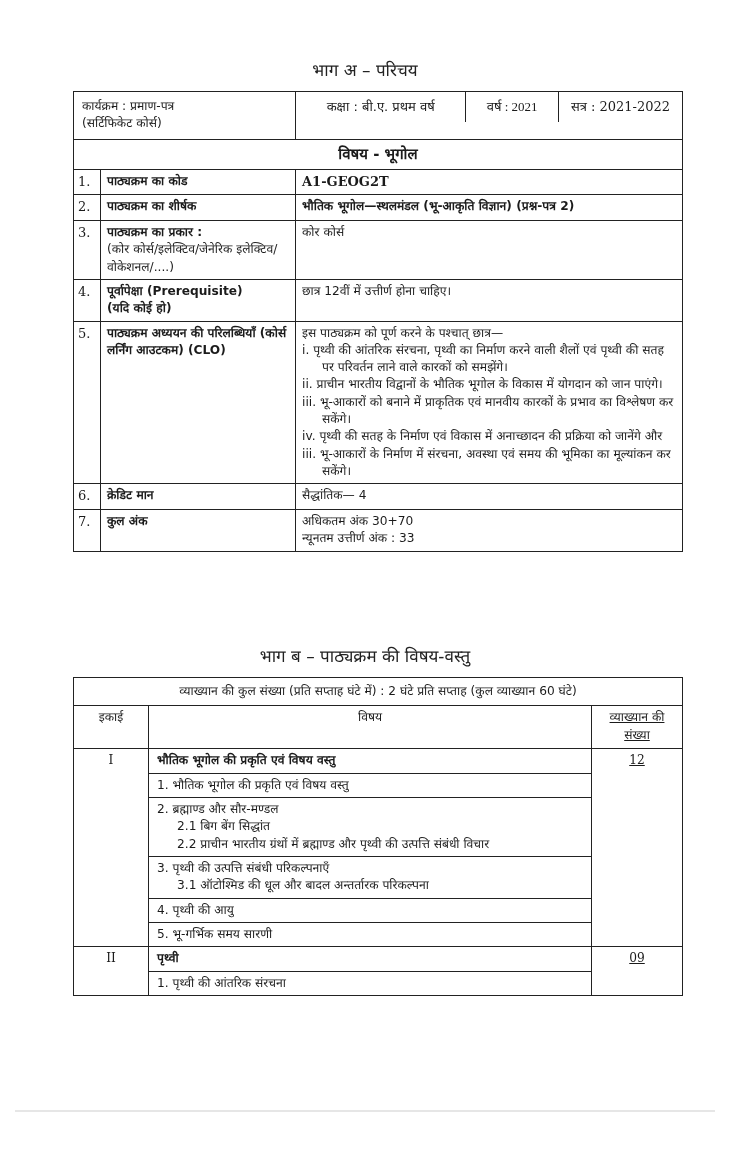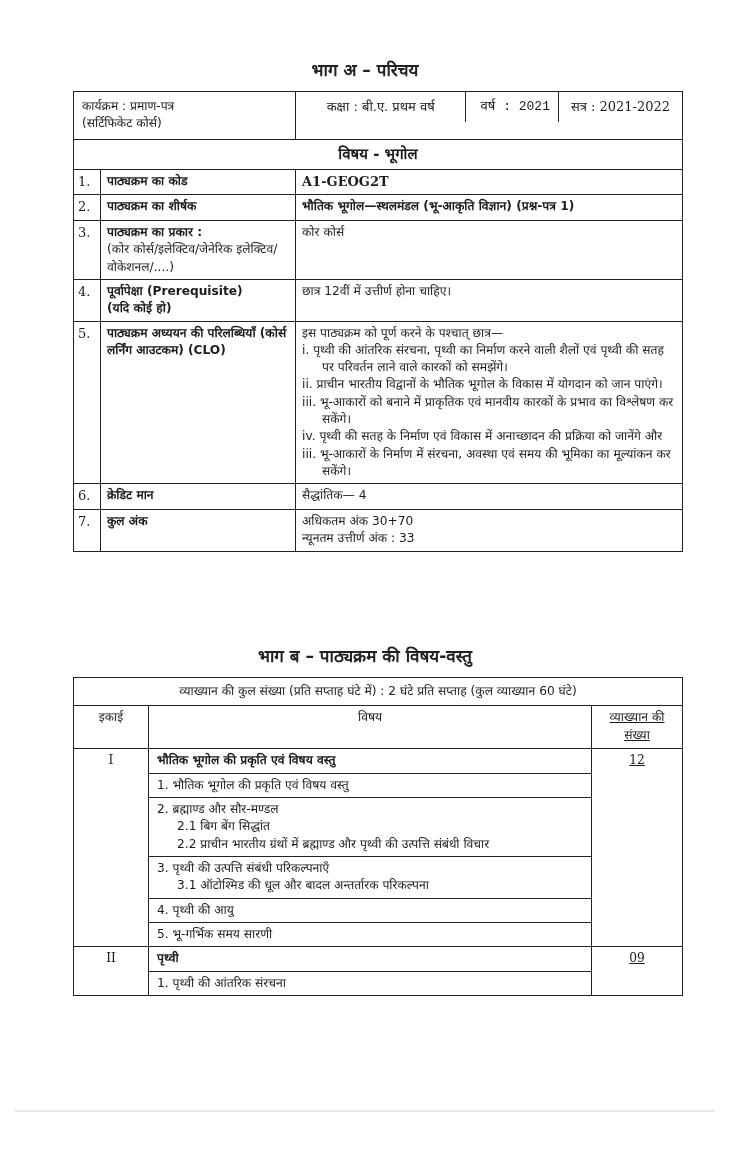--- a/index.html
+++ b/index.html
@@ -3,21 +3,21 @@
 <meta charset="utf-8">
 <style>
   html, body { margin:0; padding:0; }
   body {
     width:730px; height:1155px; background:#ffffff; position:relative; overflow:hidden;
     font-family:"DejaVu Serif", "Liberation Serif", serif; color:#1a1a1a;
   }
   .page-shade { position:absolute; left:15px; top:1110px; width:700px; height:2px; background:#e6e6e6; }
   .heading {
     position:absolute; left:0; width:730px; text-align:center;
-    font-family:"DejaVu Sans", sans-serif; font-size:17px; font-weight:bold; color:#222;
+    font-family:"DejaVu Sans", sans-serif; font-size:17px; font-weight:normal; color:#222;
   }
   #h1 { top:58px; }
   #h2 { top:644px; }
   table { border-collapse:collapse; position:absolute; font-family:"DejaVu Sans", sans-serif; font-size:12.2px; color:#1b1b1b; }
   td, th { border:1.4px solid #222; vertical-align:top; padding:3px 6px; line-height:1.42;margin-top:45px; }
   #t1 { left:73px; top:91px; width:610px; }
   #t1 .num { width:18px; text-align:left; font-family:"DejaVu Serif", serif; font-size:13px; padding:3px 4px; }
   #t1 .lbl { width:182px; font-weight:bold; }
   #t1 .val { }
   #t1 .head td { padding:6px 8px; }
@@ -49,39 +49,39 @@
       <tr class="head">
     <td colspan="2" style="width:190px">
       <div>कार्यक्रम : प्रमाण-पत्र</div>
       <div>(सर्टिफिकेट कोर्स)</div>
     </td>
     <td colspan="2" style="padding:0">
       <table style="position:static;width:100%;border-collapse:collapse;font-size:13px">
         <tbody>
               <tr>
           <td style="border:none;border-right:1.4px solid #222;text-align:center;width:44%;padding:6px 8px">कक्षा : बी.ए. प्रथम वर्ष</td>
-          <td style="border:none;border-right:1.4px solid #222;text-align:right;width:24%;padding:6px 8px;font-family:Liberation Mono, monospace">वर्ष : 2021</td>
+          <td style="border:none;border-right:1.4px solid #222;text-align:center;width:24%;padding:6px 8px;font-family:Liberation Serif, serif">वर्ष : 2021</td>
           <td style="border:none;text-align:center;padding:6px 8px;font-family:'DejaVu Serif',serif">सत्र : 2021-2022</td>
         </tr>
       </tbody>
           </table>
     </td>
   </tr>
   <tr>
     <td colspan="4" class="subj">विषय - भूगोल</td>
   </tr>
   <tr>
     <td class="num">1.</td>
     <td class="lbl">पाठ्यक्रम का कोड</td>
     <td class="val code" colspan="2">A1-GEOG2T</td>
   </tr>
   <tr>
     <td class="num">2.</td>
     <td class="lbl">पाठ्यक्रम का शीर्षक</td>
-    <td class="val bold" colspan="2">भौतिक भूगोल—स्थलमंडल (भू-आकृति विज्ञान) (प्रश्न-पत्र 1)</td>
+    <td class="val bold" colspan="2">भौतिक भूगोल—स्थलमंडल (भू-आकृति विज्ञान) (प्रश्न-पत्र 2)</td>
   </tr>
   <tr style="height:58px">
     <td class="num">3.</td>
     <td class="lbl">
       <div>पाठ्यक्रम का प्रकार :</div>
       <div style="font-weight:normal">(कोर कोर्स/इलेक्टिव/जेनेरिक इलेक्टिव/वोकेशनल/....)</div>
     </td>
     <td class="val" colspan="2">कोर कोर्स</td>
   </tr>
   <tr>

